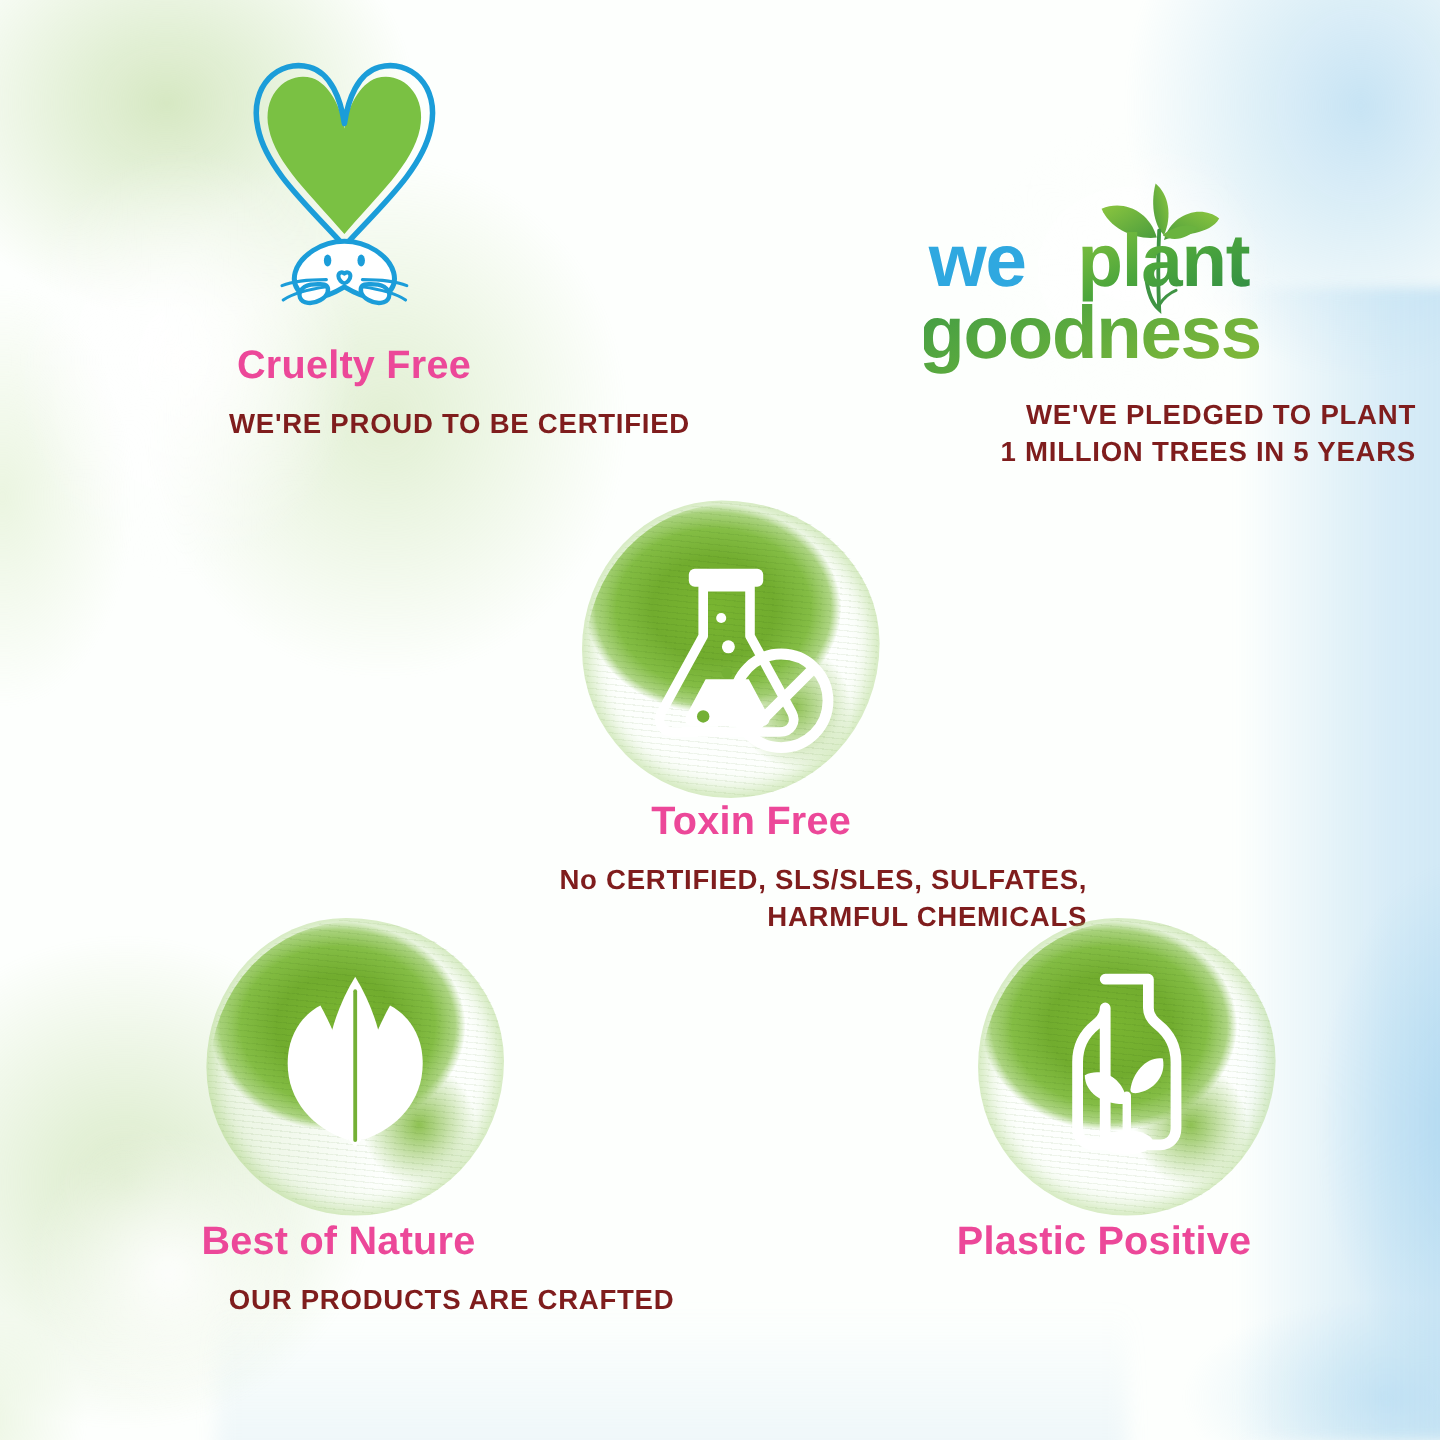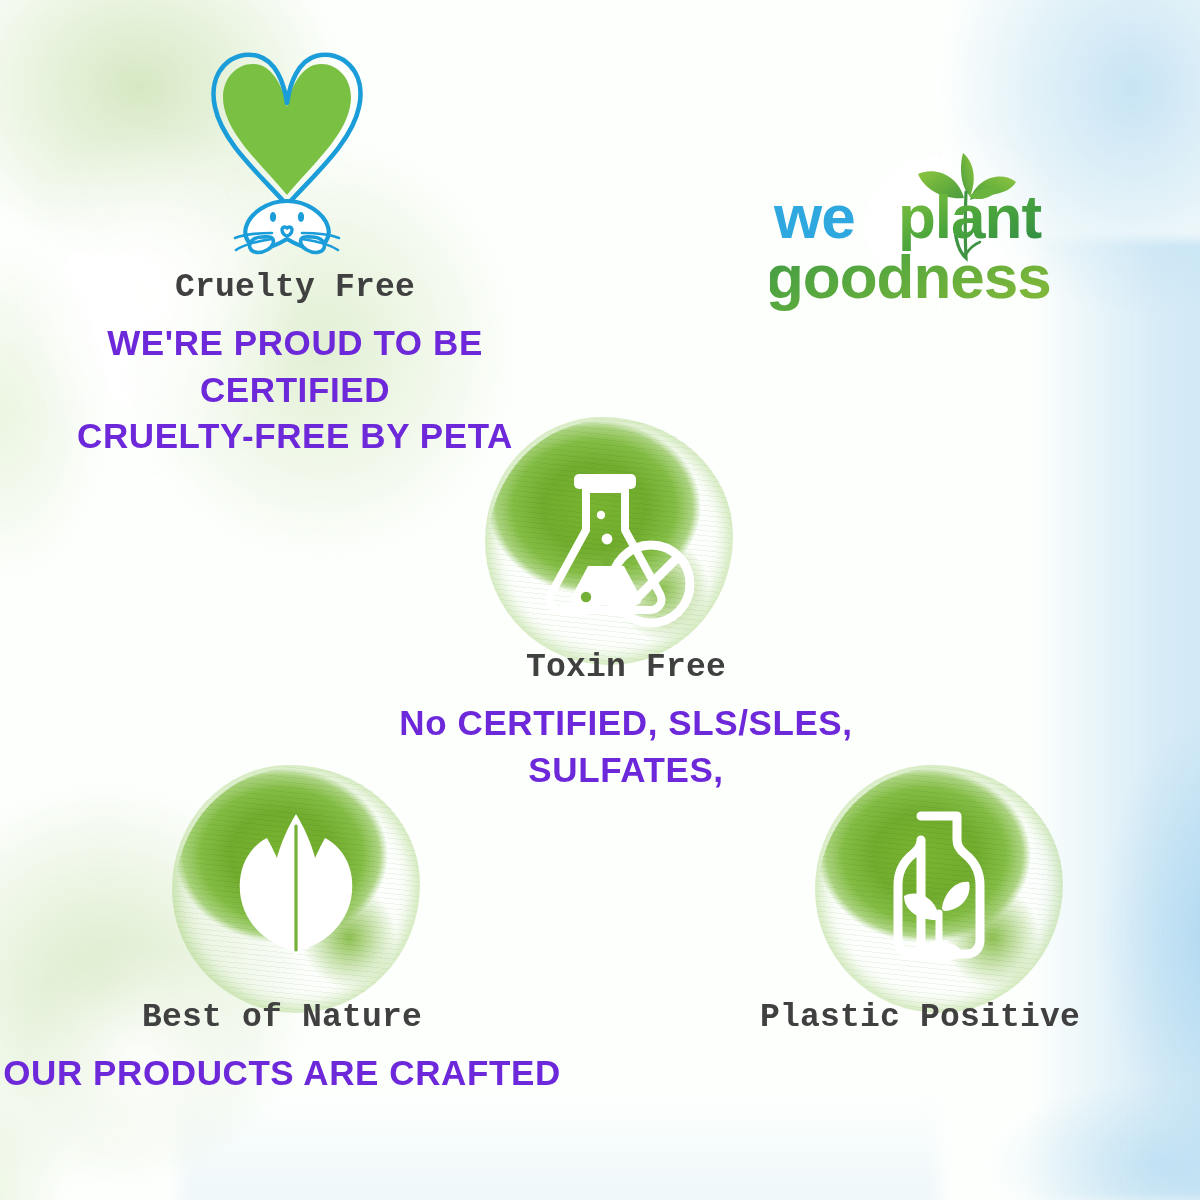--- a/index.html
+++ b/index.html
@@ -72,37 +72,37 @@
   }
   .wash-b-edge{
     left:180px;top:1090px;width:760px;height:180px;
     background:linear-gradient(to bottom, rgba(180,214,236,0), rgba(180,214,236,.30));
     filter:blur(8px);
   }
 
   
   .card{position:absolute;text-align:center;}
   .title{
-    color:#404040;
+    color:#ec4899;
     font-size:33px;
     font-weight:bold;
     letter-spacing:.2px;
     line-height:1.1;
-    margin:0;
+    margin:16px;
     white-space:nowrap;
-    font-family:Liberation Mono, monospace;
   }
   .desc{
-    color:#6d28d9;
-    font-size:35px;
+    color:#7f1d1d;
+    font-size:23px;
     font-weight:bold;
     letter-spacing:.6px;
     line-height:1.33;
     margin:14px 0 0 0;
     text-transform:uppercase;
+    text-align:right;
   }
   .desc.mixed{text-transform:none;}
 
   
   #card-cruelty{left:15px;top:270px;width:560px;}
   #card-plant  {left:660px;top:330px;width:520px;}
   #card-toxin  {left:346px;top:650px;width:560px;}
   #card-nature {left:2px;top:1000px;width:560px;}
   #card-plastic{left:660px;top:1000px;width:520px;}
 
@@ -180,21 +180,20 @@
 
       <path d="M112 188 C 126 188 139 189 149 193" fill="none" stroke="#1b9dd9" stroke-width="2.6" stroke-linecap="round"></path>
       <path d="M112 194 C 126 196 139 199 148 205" fill="none" stroke="#1b9dd9" stroke-width="2.6" stroke-linecap="round"></path>
     </svg>
   </div>
 
   <div class="card" id="card-cruelty">
     <p class="title">Cruelty Free</p>
     <p class="desc">
       <span>WE'RE PROUD TO BE CERTIFIED</span><br>
-      <span>CRUELTY-FREE BY PETA</span>
     </p>
   </div>
 
   <div class="art" id="art-logo">
     <svg viewBox="0 0 370 170" aria-hidden="true">
       <defs>
         <linearGradient id="gPlant" x1="0" y1="0" x2="1" y2="1">
           <stop offset="0%" stop-color="#8cc63f"></stop>
           <stop offset="50%" stop-color="#4ca63c"></stop>
           <stop offset="100%" stop-color="#2e8b46"></stop>
@@ -229,20 +228,26 @@
       </g>
 
       <text x="4" y="92" font-family="'Liberation Sans', sans-serif" font-size="62" font-weight="bold" fill="#2fa8e0" letter-spacing="-1">we</text>
 
       <text x="128" y="92" font-family="'Liberation Sans', sans-serif" font-size="62" font-weight="bold" fill="url(#gPlant)" letter-spacing="-1">plant</text>
 
       <text x="-4" y="152" font-family="'Liberation Sans', sans-serif" font-size="62" font-weight="bold" fill="url(#gGood)" letter-spacing="-1">goodness</text>
     </svg>
   </div>
 
+  <div class="card" id="card-plant">
+    <p class="desc" style="margin-top:0">
+      <span>WE'VE PLEDGED TO PLANT</span><br>
+      <span>1 MILLION TREES IN 5 YEARS</span>
+    </p>
+  </div>
 
   <div class="art" id="art-toxin">
     <div class="blob">
       <div class="blob-inner"></div>
       <div class="blob-tex"></div>
       <div class="blob-edge"></div>
     </div>
     <div class="ico">
       <svg viewBox="0 0 242 242" aria-hidden="true">
         <g fill="none" stroke="#ffffff" stroke-width="8" stroke-linejoin="round" stroke-linecap="round">
@@ -262,20 +267,21 @@
         <circle cx="163" cy="164" r="39" fill="none" stroke="#ffffff" stroke-width="9"></circle>
         <line x1="139" y1="188" x2="187" y2="140" stroke="#ffffff" stroke-width="9" stroke-linecap="round"></line>
       </svg>
     </div>
   </div>
 
   <div class="card" id="card-toxin">
     <p class="title">Toxin Free</p>
     <p class="desc mixed">
       <span>No CERTIFIED, SLS/SLES, SULFATES,</span><br>
+      <span>HARMFUL CHEMICALS</span>
     </p>
   </div>
 
   <div class="art" id="art-nature">
     <div class="blob">
       <div class="blob-inner"></div>
       <div class="blob-tex"></div>
       <div class="blob-edge"></div>
     </div>
     <div class="ico">

